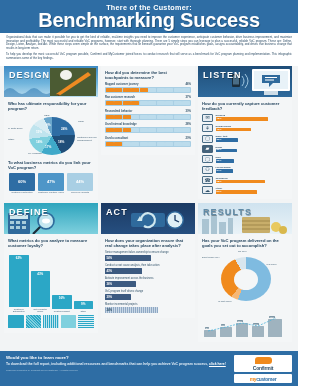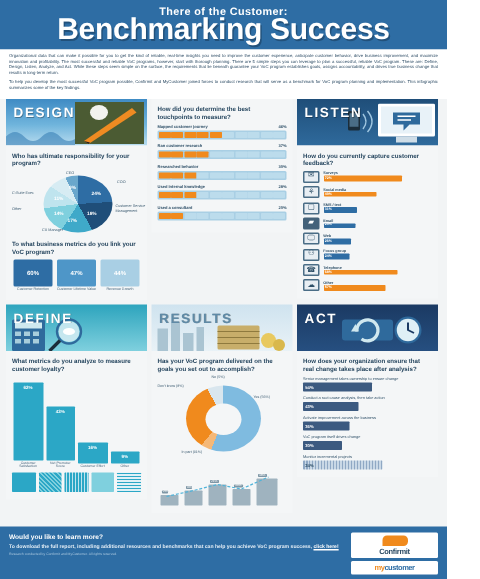--- a/index.html
+++ b/index.html
@@ -568,20 +568,69 @@
           <i style="flex:1;background:#2ba7c6"></i>
           <i style="flex:1;background:repeating-linear-gradient(45deg,#2ba7c6 0 1px,#7fd0de 1px 2px)"></i>
           <i style="flex:1;background:repeating-linear-gradient(90deg,#2ba7c6 0 1px,#bfe4ee 1px 2px)"></i>
           <i style="flex:1;background:#7fd0de"></i>
           <i style="flex:1;background:repeating-linear-gradient(0deg,#2ba7c6 0 1px,#dff0f6 1px 2px)"></i>
         </div>
       </div>
     </div>
 
     <div class="col">
+      <div class="banner bn-act">
+        <div class="banner-label">ACT</div>
+        <svg class="art" style="left:28px;top:6px" width="66" height="25">
+          <rect x="2" y="4" width="34" height="14" rx="2" fill="#2f6a9c"></rect>
+          <path d="M12 12 a7 7 0 1 1 3 5" stroke="#cfe8ef" stroke-width="2.2" fill="none"></path>
+          <path d="M11 7 l2 5 l-5 0 z" fill="#cfe8ef"></path>
+          <circle cx="46" cy="11" r="9" fill="#2f6a9c"></circle>
+          <circle cx="46" cy="11" r="7.5" fill="#dff0f6"></circle>
+          <path d="M46 6 V11 L50 13" stroke="#1b3a63" stroke-width="1.3" fill="none"></path>
+        </svg>
+      </div>
+
+      <div class="panel">
+        <div class="qtitle">How does your organization ensure that real change takes place after analysis?</div>
+
+        <div class="hrow">
+          <div class="hlbl">Senior management takes ownership to ensure change</div>
+          <div class="hbar" style="width:54%">
+              <b>54%</b>
+            </div>
+        </div>
+        <div class="hrow">
+          <div class="hlbl">Conduct a root cause analysis, then take action</div>
+          <div class="hbar" style="width:43%">
+              <b>43%</b>
+            </div>
+        </div>
+        <div class="hrow">
+          <div class="hlbl">Activate improvement across the business</div>
+          <div class="hbar" style="width:36%">
+              <b>36%</b>
+            </div>
+        </div>
+        <div class="hrow">
+          <div class="hlbl">VoC program itself drives change</div>
+          <div class="hbar" style="width:30%">
+              <b>30%</b>
+            </div>
+        </div>
+        <div class="hrow" style="margin-bottom:0">
+          <div class="hlbl">Monitor incremental projects</div>
+          <div class="hbar hatch" style="width:62%">
+              <b>24%</b>
+            </div>
+        </div>
+      </div>
+    </div>
+
+    <div class="col">
       <div class="banner bn-results">
         <div class="banner-label">RESULTS</div>
         <svg class="art" style="left:0;top:10px" width="94" height="21">
           <g fill="#aac4d2">
             <rect x="4" y="6" width="7" height="15"></rect>
               <rect x="13" y="2" width="6" height="19"></rect>
             <rect x="21" y="9" width="7" height="12"></rect>
               <rect x="30" y="5" width="5" height="16"></rect>
           </g>
           <rect x="44" y="4" width="28" height="16" rx="1" fill="#c8ae6a"></rect>
@@ -613,69 +662,20 @@
           <div class="sky-b" style="left:50px;width:12px;height:11px"></div>
           <div class="sky-t" style="left:51px;bottom:12px">34%</div>
           <div class="sky-b" style="left:66px;width:14px;height:18px"></div>
           <div class="sky-t" style="left:67px;bottom:19px">48%</div>
           <svg style="position:absolute;left:0;bottom:0" width="86" height="24">
             <path d="M6 18 L24 14 L40 10 L56 13 L74 5" stroke="#4fb3d9" stroke-width="0.8" fill="none" stroke-dasharray="2 1.2"></path>
           </svg>
         </div>
       </div>
     </div>
-
-    <div class="col">
-      <div class="banner bn-act">
-        <div class="banner-label">ACT</div>
-        <svg class="art" style="left:28px;top:6px" width="66" height="25">
-          <rect x="2" y="4" width="34" height="14" rx="2" fill="#2f6a9c"></rect>
-          <path d="M12 12 a7 7 0 1 1 3 5" stroke="#cfe8ef" stroke-width="2.2" fill="none"></path>
-          <path d="M11 7 l2 5 l-5 0 z" fill="#cfe8ef"></path>
-          <circle cx="46" cy="11" r="9" fill="#2f6a9c"></circle>
-          <circle cx="46" cy="11" r="7.5" fill="#dff0f6"></circle>
-          <path d="M46 6 V11 L50 13" stroke="#1b3a63" stroke-width="1.3" fill="none"></path>
-        </svg>
-      </div>
-
-      <div class="panel">
-        <div class="qtitle">How does your organization ensure that real change takes place after analysis?</div>
-
-        <div class="hrow">
-          <div class="hlbl">Senior management takes ownership to ensure change</div>
-          <div class="hbar" style="width:54%">
-              <b>54%</b>
-            </div>
-        </div>
-        <div class="hrow">
-          <div class="hlbl">Conduct a root cause analysis, then take action</div>
-          <div class="hbar" style="width:43%">
-              <b>43%</b>
-            </div>
-        </div>
-        <div class="hrow">
-          <div class="hlbl">Activate improvement across the business</div>
-          <div class="hbar" style="width:36%">
-              <b>36%</b>
-            </div>
-        </div>
-        <div class="hrow">
-          <div class="hlbl">VoC program itself drives change</div>
-          <div class="hbar" style="width:30%">
-              <b>30%</b>
-            </div>
-        </div>
-        <div class="hrow" style="margin-bottom:0">
-          <div class="hlbl">Monitor incremental projects</div>
-          <div class="hbar hatch" style="width:62%">
-              <b>24%</b>
-            </div>
-        </div>
-      </div>
-    </div>
   </div>
 
   <div class="ftr">
     <div class="ftr-txt">
       <div class="ftr-h">Would you like to learn more?</div>
       <div class="ftr-p">
         <span>To download the full report, including additional resources and benchmarks that can help you achieve VoC program success, </span><u>click here!</u>
       </div>
       <div class="ftr-fine">Research conducted by Confirmit and MyCustomer. All rights reserved.</div>
     </div>

